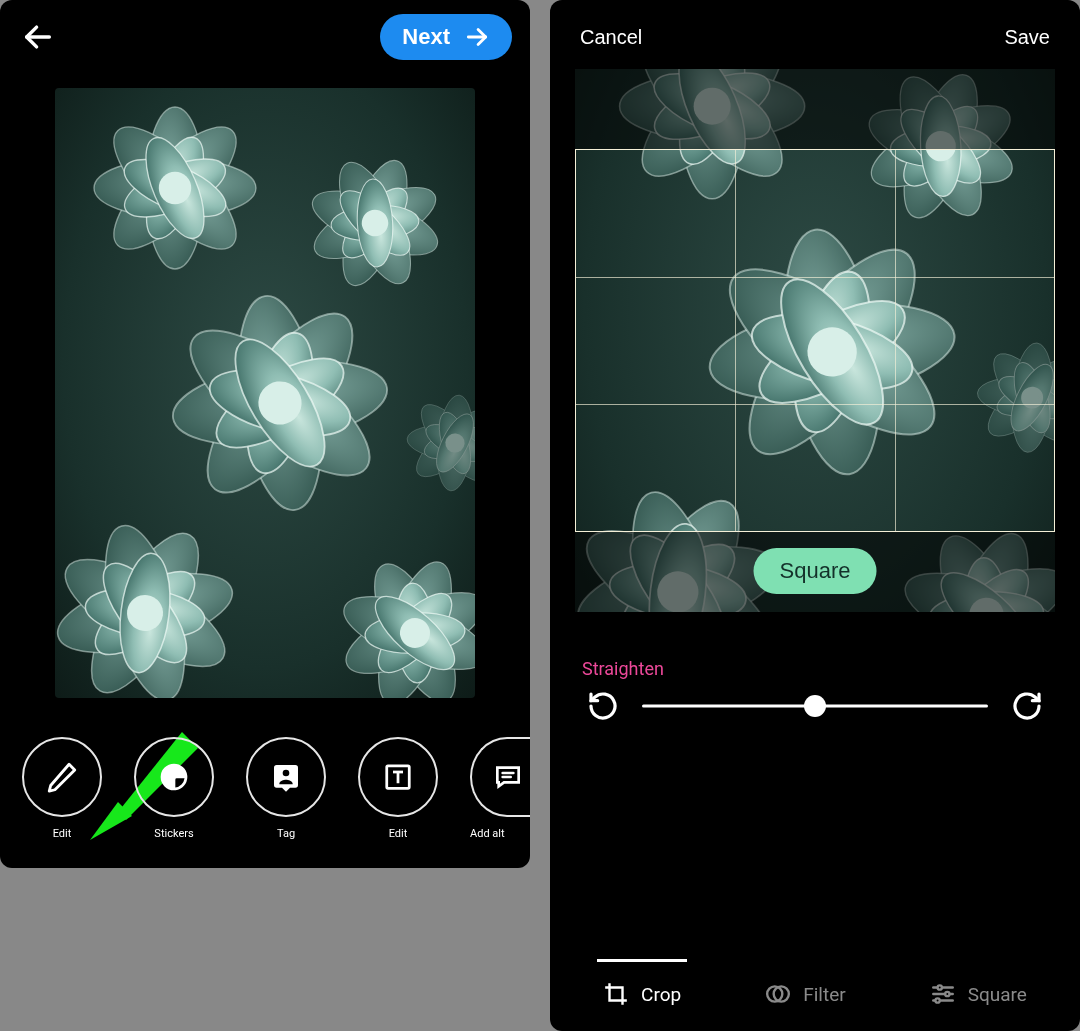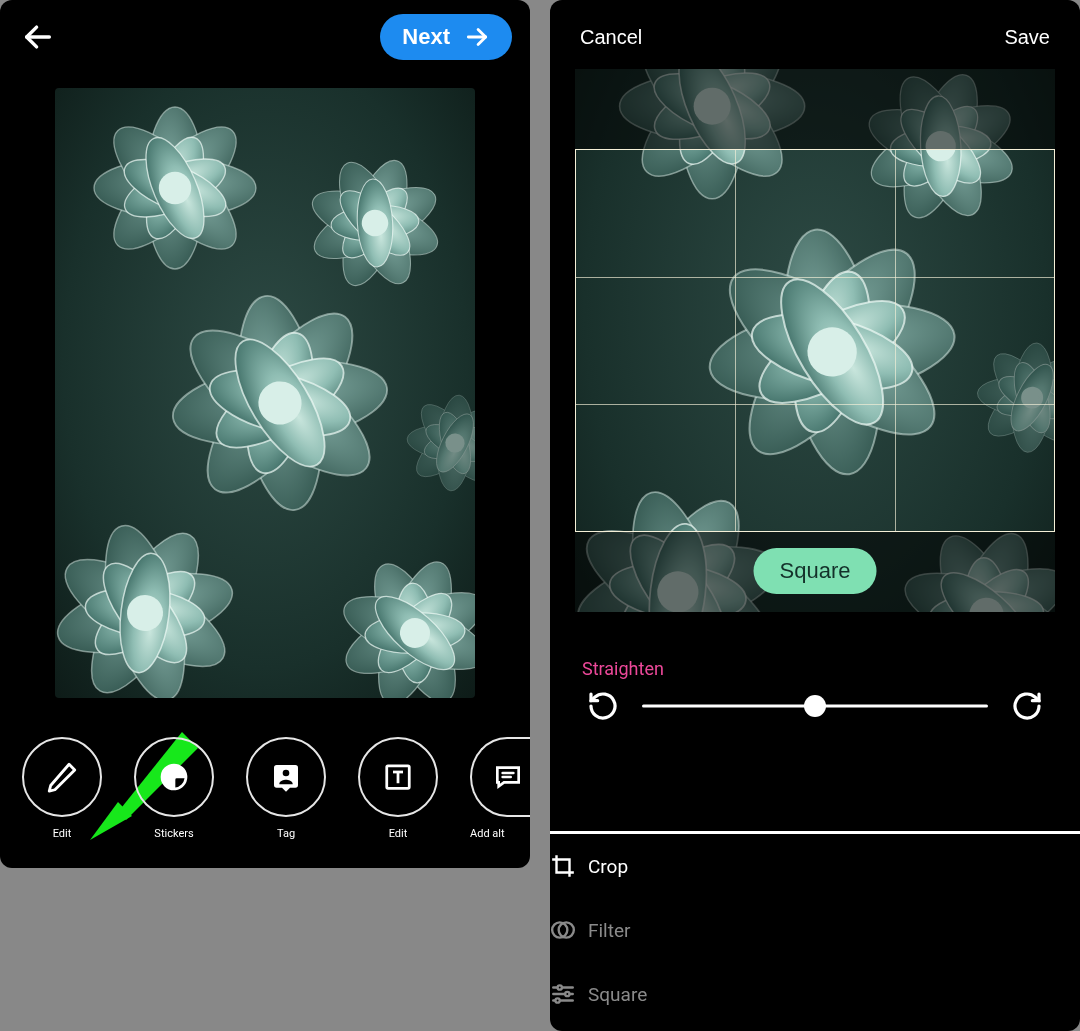--- a/index.html
+++ b/index.html
@@ -95,21 +95,21 @@
     background:none; border:none; color:#fff; cursor:pointer;
   }
   .slider {
     flex:1; height: 28px; position:relative; cursor:pointer;
   }
   .slider .track { position:absolute; left:0; right:0; top:50%; height:3px; background:#fff; transform:translateY(-50%); border-radius:2px; }
   .slider .thumb { position:absolute; top:50%; width:22px; height:22px; background:#fff; border-radius:50%; transform:translate(-50%,-50%); }
 
   .tab-row {
     position:absolute; left:0; right:0; bottom: 24px;
-    display:flex; justify-content:center; gap: 24px; flex-direction: column;
+    display:flex; justify-content:center; gap: 84px;
   }
   .tab {
     display:flex; align-items:center; gap:12px; cursor:pointer;
     color:#8a8a8a; font-size:19px; position:relative; padding-top:14px;
   }
   .tab.active { color:#fff; }
   .tab.active::before {
     content:""; position:absolute; top:-8px; left:-6px; right:-6px; height:3px; background:#fff;
   }
   .tab svg { display:block; }

